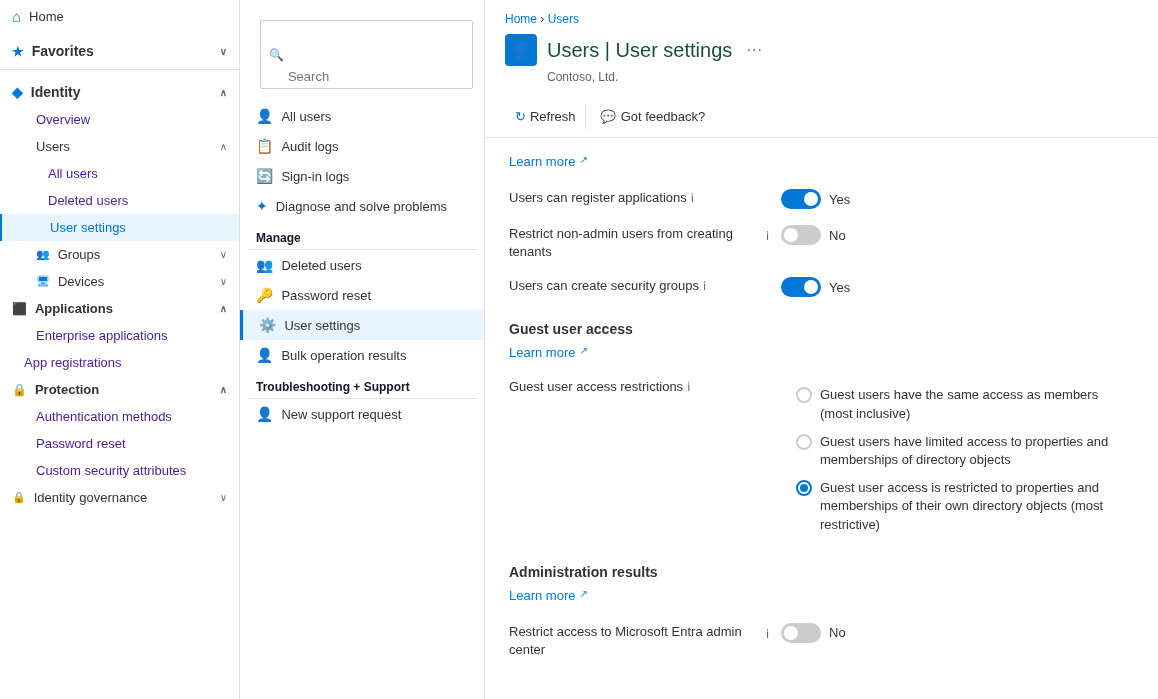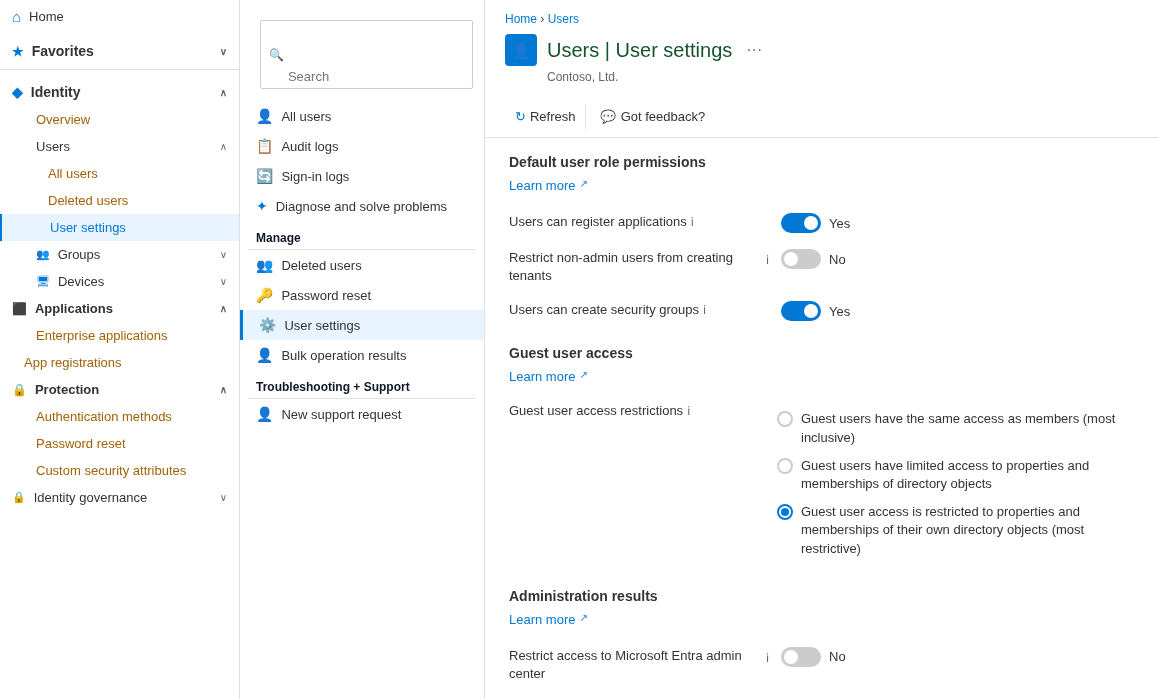--- a/index.html
+++ b/index.html
@@ -2,21 +2,21 @@
 <html><head>
   <meta charset="utf-8">
   <style>
     * { box-sizing: border-box; margin: 0; padding: 0; }
     body { font-family: 'Segoe UI', Arial, sans-serif; font-size: 13px; color: #333; background: #f3f2f1; display: flex; height: 699px; overflow: hidden; }
 
     
     .sidebar { width: 240px; background: #fff; border-right: 1px solid #e0e0e0; display: flex; flex-direction: column; height: 100%; overflow-y: auto; flex-shrink: 0; }
     .sidebar-item { display: flex; align-items: center; padding: 8px 12px; cursor: pointer; gap: 8px; color: #333; font-size: 13px; }
     .sidebar-section-header { display: flex; align-items: center; justify-content: space-between; padding: 10px 12px 6px 12px; font-size: 14px; font-weight: 600; cursor: pointer; }
-    .sidebar-sub-item { padding: 6px 12px 6px 36px; cursor: pointer; font-size: 13px; color: #a16207; }
+    .sidebar-sub-item { padding: 6px 12px 6px 36px; cursor: pointer; font-size: 13px; color: #4c1d95; }
     .sidebar-sub-item.active { color: #0078d4; border-left: 2px solid #0078d4; background: #e8f4ff; }
     .chevron { font-size: 10px; color: #666; }
     .divider { height: 1px; background: #e0e0e0; margin: 4px 0; }
 
     
     .scroll-container { display: flex; flex-direction: row; flex: 1; overflow: hidden; }
 
     
     .middle-panel { width: 245px; background: #fff; border-right: 1px solid #e0e0e0; overflow-y: auto; flex-shrink: 0; padding: 8px 0; }
     .middle-search { margin: 8px 12px; display: flex; align-items: center; border: 1px solid #ccc; border-radius: 2px; padding: 4px 8px; gap: 4px; }
@@ -258,21 +258,20 @@
         <span>Refresh</span>
       </button>
       <button class="toolbar-btn">
         <span style="color:#0078d4;">💬</span>
         <span>Got feedback?</span>
       </button>
     </div>
 
     <div class="settings-content">
 
-      <div class="section-heading">Default user role permissions</div>
       <div class="learn-more">
         <span>Learn more</span>
         <span style="font-size:10px;">↗</span>
       </div>
 
       <div class="setting-row">
         <div class="setting-label">
           <span>Users can register applications</span>
           <span class="info-icon">ℹ</span>
         </div>
@@ -310,21 +309,21 @@
         </div>
       </div>
 
       <div class="section-heading">Guest user access</div>
       <div class="learn-more">
         <span>Learn more</span>
         <span style="font-size:10px;">↗</span>
       </div>
 
       <div class="setting-row-full">
-        <div style="display:flex;align-items:flex-start;gap:8px;">
+        <div style="display:flex;align-items:flex-start;gap:27px;">
           <div style="flex:0 0 260px;display:flex;align-items:center;gap:4px;">
             <span>Guest user access restrictions</span>
             <span class="info-icon">ℹ</span>
           </div>
           <div class="radio-group">
             <div class="radio-item">
               <div class="radio-custom"></div>
               <span class="radio-text">Guest users have the same access as members (most inclusive)</span>
             </div>
             <div class="radio-item">

